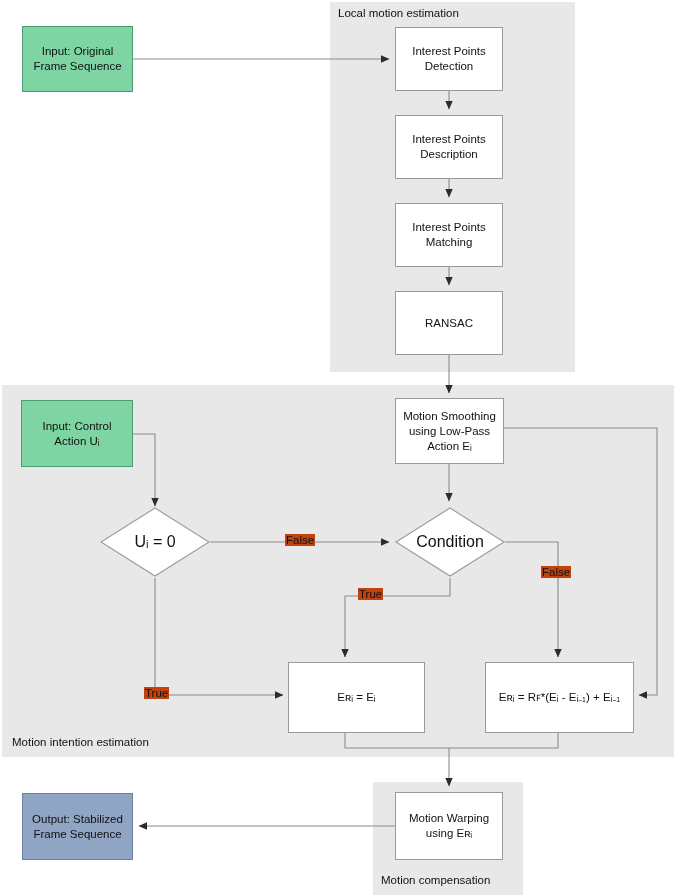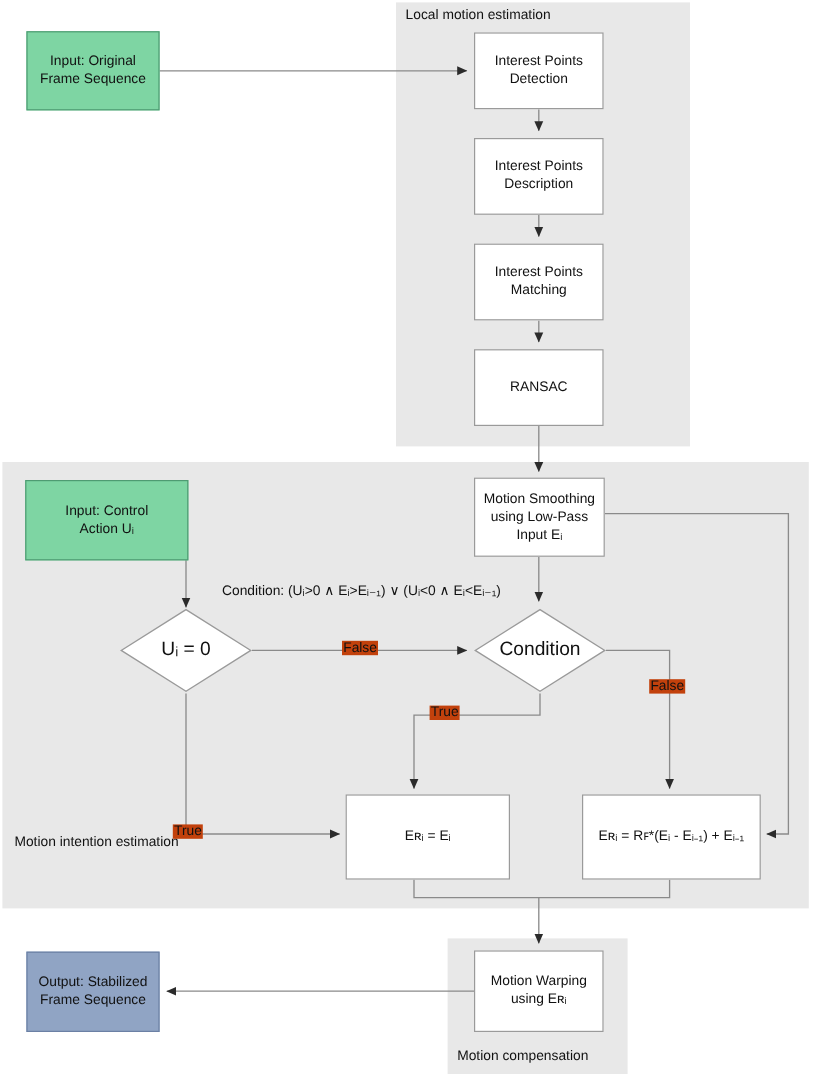--- a/index.html
+++ b/index.html
@@ -93,21 +93,21 @@
 </style>
 </head>
 <body>
 
 <div id="canvas">
 
   <div class="group-box" style="left:330px; top:2px; width:245px; height:370px;"></div>
   <div class="group-label" style="left:338px; top:7px;">Local motion estimation</div>
 
   <div class="group-box" style="left:2px; top:385px; width:672px; height:372px;"></div>
-  <div class="group-label" style="left:12px; top:696px;text-align:center;">Motion intention estimation</div>
+  <div class="group-label" style="left:12px; top:736px;text-align:center;">Motion intention estimation</div>
 
   <div class="group-box" style="left:373px; top:782px; width:150px; height:113px;"></div>
   <div class="group-label" style="left:381px; top:874px;">Motion compensation</div>
 
   <svg class="edges" viewBox="0 0 685 895">
     <defs>
       <marker id="arrow" markerWidth="9" markerHeight="9" refX="8" refY="4.5" orient="auto" markerUnits="userSpaceOnUse">
         <path d="M0,0.8 L8.4,4.5 L0,8.2 z" fill="#2b2b2b"></path>
       </marker>
     </defs>
@@ -171,50 +171,49 @@
       <span>Matching</span>
     </div>
   </div>
 
   <div class="node process" style="left:395px; top:291px; width:108px; height:64px;">
     <div>
       <span>RANSAC</span>
     </div>
   </div>
 
-  <div class="node io-green" style="left:21px; top:400px; width:136px; height:67px;">
+  <div class="node io-green" style="left:21px; top:400px; width:112px; height:67px;">
     <div>
       <span>Input: Control</span>
       <span>Action Uᵢ</span>
     </div>
   </div>
 
   <div class="node process" style="left:395px; top:398px; width:109px; height:66px;">
     <div>
       <span>Motion Smoothing</span>
       <span>using Low-Pass</span>
-      <span>Input Eᵢ</span>
+      <span>Action Eᵢ</span>
     </div>
   </div>
 
   <div class="diamond" style="left:100px; top:507px; width:110px; height:70px;">
     <svg width="110" height="70" viewBox="0 0 110 70">
       <polygon points="55,1 109,35 55,69 1,35" fill="#ffffff" stroke="#9a9a9a" stroke-width="1.1"></polygon>
     </svg>
     <div class="dlabel">Uᵢ = 0</div>
   </div>
 
   <div class="diamond" style="left:395px; top:507px; width:110px; height:70px;">
     <svg width="110" height="70" viewBox="0 0 110 70">
       <polygon points="55,1 109,35 55,69 1,35" fill="#ffffff" stroke="#9a9a9a" stroke-width="1.1"></polygon>
     </svg>
     <div class="dlabel">Condition</div>
   </div>
 
-  <div class="cond-text" style="left:185px; top:485px;">Condition: (Uᵢ&gt;0 ∧ Eᵢ&gt;Eᵢ₋₁) ∨ (Uᵢ&lt;0 ∧ Eᵢ&lt;Eᵢ₋₁)</div>
 
   <div class="node process" style="left:288px; top:662px; width:137px; height:71px;">
     <div>
       <span>Eʀᵢ = Eᵢ</span>
     </div>
   </div>
 
   <div class="node process" style="left:485px; top:662px; width:149px; height:71px;">
     <div>
       <span>Eʀᵢ = Rꜰ*(Eᵢ - Eᵢ₋₁) + Eᵢ₋₁</span>

